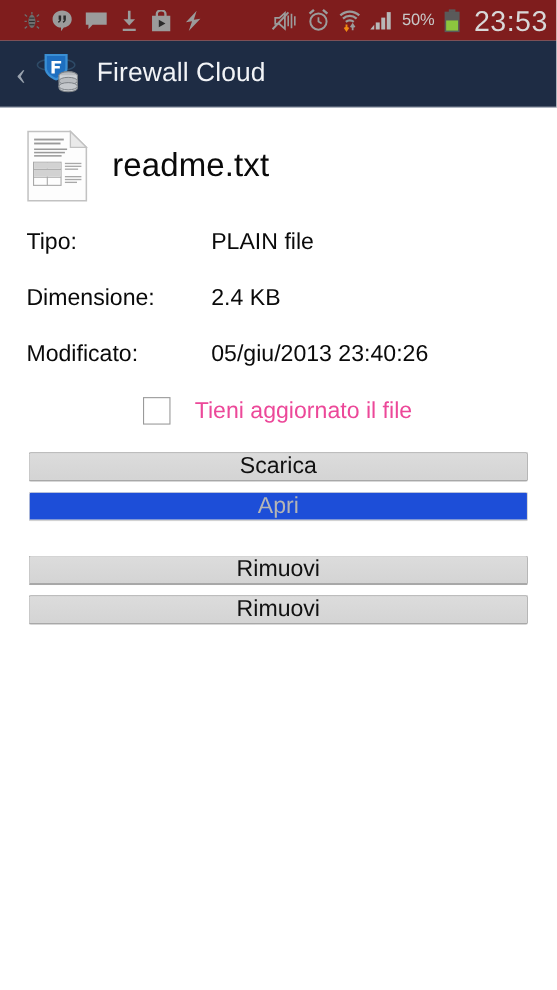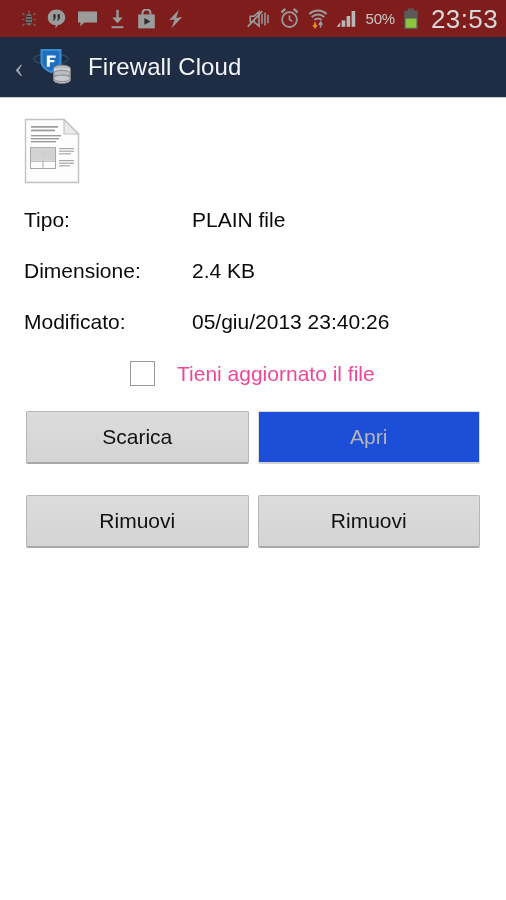--- a/index.html
+++ b/index.html
@@ -80,21 +80,21 @@
   }
   .check-box {
     width:25px; height:25px;
     border:1px solid #9a9a9a;
     background:#ffffff; flex:none;
   }
   .check-label { font-size:21px; color:#ec4899; margin-left:22px; }
 
   
   .btn-grid { padding:25px 26px 0 26px; }
-  .btn-row { display:flex; gap:9px; margin-bottom:31px; }
+  .btn-row { display:flex; gap:9px; margin-bottom:31px;flex-direction:column; }
   .btn {
     flex:1; height:53px;
     display:flex; align-items:center; justify-content:center;
     font-size:21px;
     border:1px solid #b6b6b6;
     border-bottom:2px solid #a8a8a8;
     border-radius:2px;
     background:linear-gradient(#dcdcdc,#d4d4d4);
     color:#111111;
     user-select:none;
@@ -228,20 +228,21 @@
       <g fill="#a8a8a8">
         <rect x="35" y="30" width="15" height="1.2"></rect>
         <rect x="35" y="32.6" width="15" height="1.2"></rect>
         <rect x="35" y="35.2" width="12" height="1.2"></rect>
         <rect x="35" y="42" width="15" height="1.2"></rect>
         <rect x="35" y="44.6" width="15" height="1.2"></rect>
         <rect x="35" y="47.2" width="11" height="1.2"></rect>
       </g>
     </svg>
   </div>
+  <div class="file-name">readme.txt</div>
 </div>
 
 <div class="info-table">
   <div class="info-row">
     <span class="info-label">Tipo:</span>
     <span class="info-value">PLAIN file</span>
   </div>
   <div class="info-row">
     <span class="info-label">Dimensione:</span>
     <span class="info-value">2.4 KB</span>

